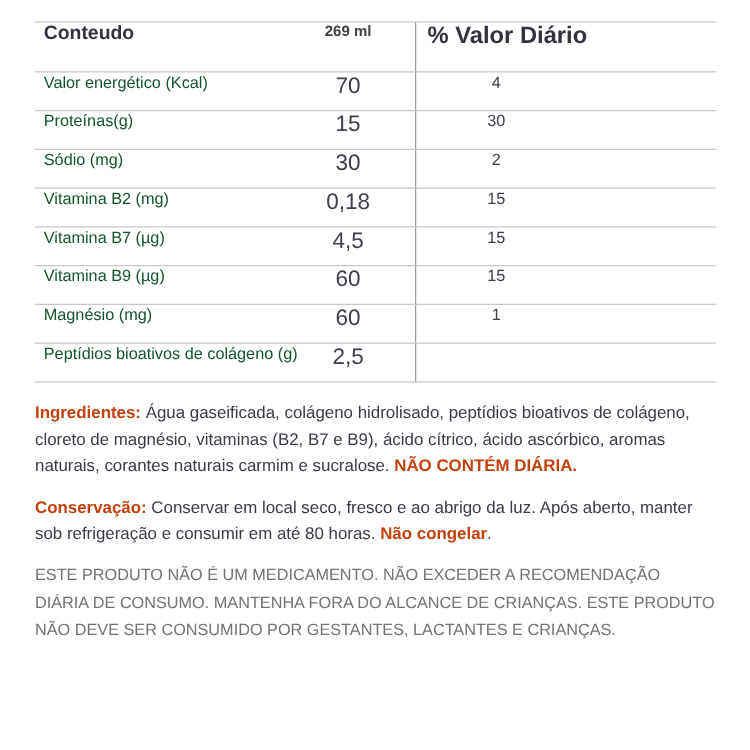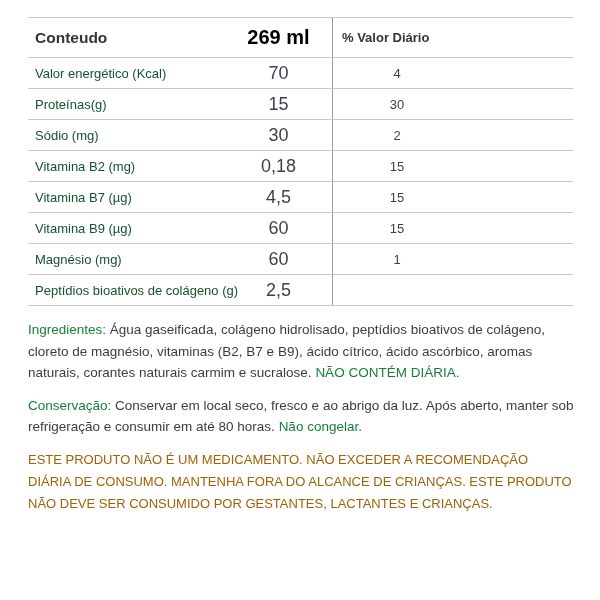--- a/index.html
+++ b/index.html
@@ -20,21 +20,20 @@
   }
   .vline {
     position: absolute;
     left: 304px; top: 0; bottom: 0;
     width: 1px;
     background: #9b9b9b;
   }
   .trow {
     position: relative;
     display: flex;
-    align-items: center;
     height: 31px;
     border-bottom: 1px solid #c8c8c8;
   }
   .trow.header { height: 40px; }
 
   .cell-label {
     padding-left: 7px;
     font-size: 13px;
     color: #14532d;
     white-space: nowrap;
@@ -45,52 +44,52 @@
     color: #33333f;
   }
   .cell-amount {
     position: absolute;
     left: 213px; width: 75px;
     text-align: center;
     font-size: 18px;
     color: #3f3f4b;
   }
   .trow.header .cell-amount {
-    font-size: 20px;
+    font-size: 12px;
     font-weight: 600;
-    color: #000000;
+    color: #404040;
   }
   .cell-dv {
     position: absolute;
     left: 336px; width: 66px;
     text-align: center;
     font-size: 13px;
     color: #3f3f4b;
   }
   .trow.header .cell-dv {
     left: 314px; width: auto;
     text-align: left;
-    font-size: 13px;
+    font-size: 19px;
     font-weight: 600;
     color: #33333f;
   }
 
   
   .paragraphs { margin-top: 13px; width: 546px; }
   .paragraphs p {
     font-size: 13.5px;
     line-height: 21.5px;
     margin-bottom: 11px;
     color: #3b3b47;
   }
-  .paragraphs p b { font-weight: normal; color: #15803d; }
+  .paragraphs p b { font-weight: bold; color: #c2410c; }
   .paragraphs p.caps {
     font-size: 13px;
     line-height: 22px;
-    color: #a16207;
+    color: #737373;
   }
 </style>
 </head>
 <body>
 
 <div class="page">
 
   <div class="ntable">
     <div class="vline"></div>
 

